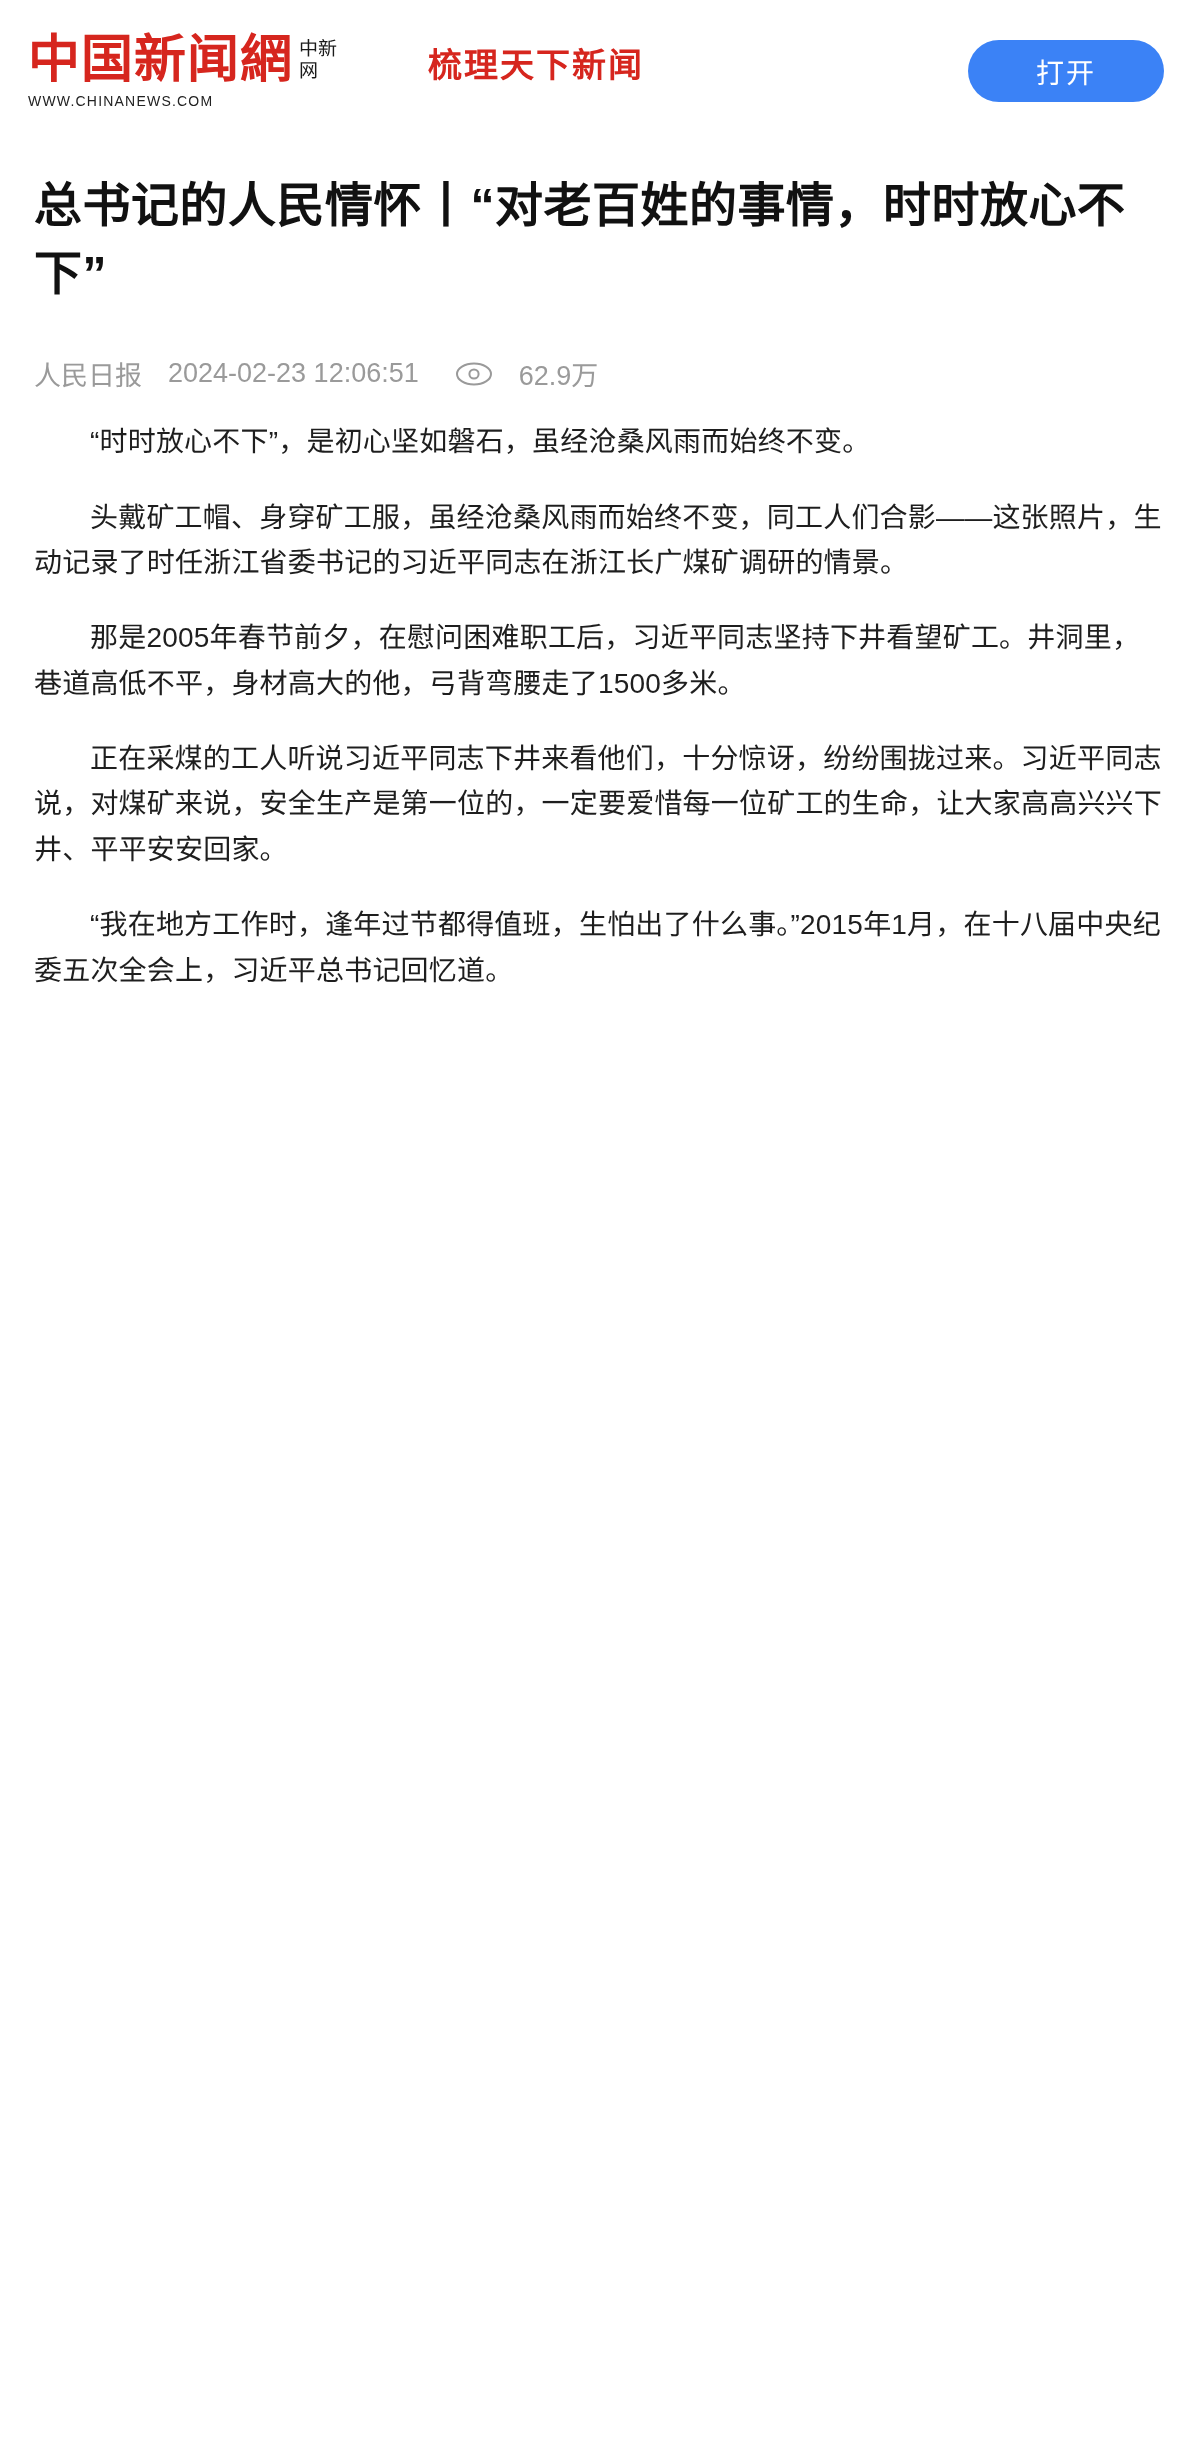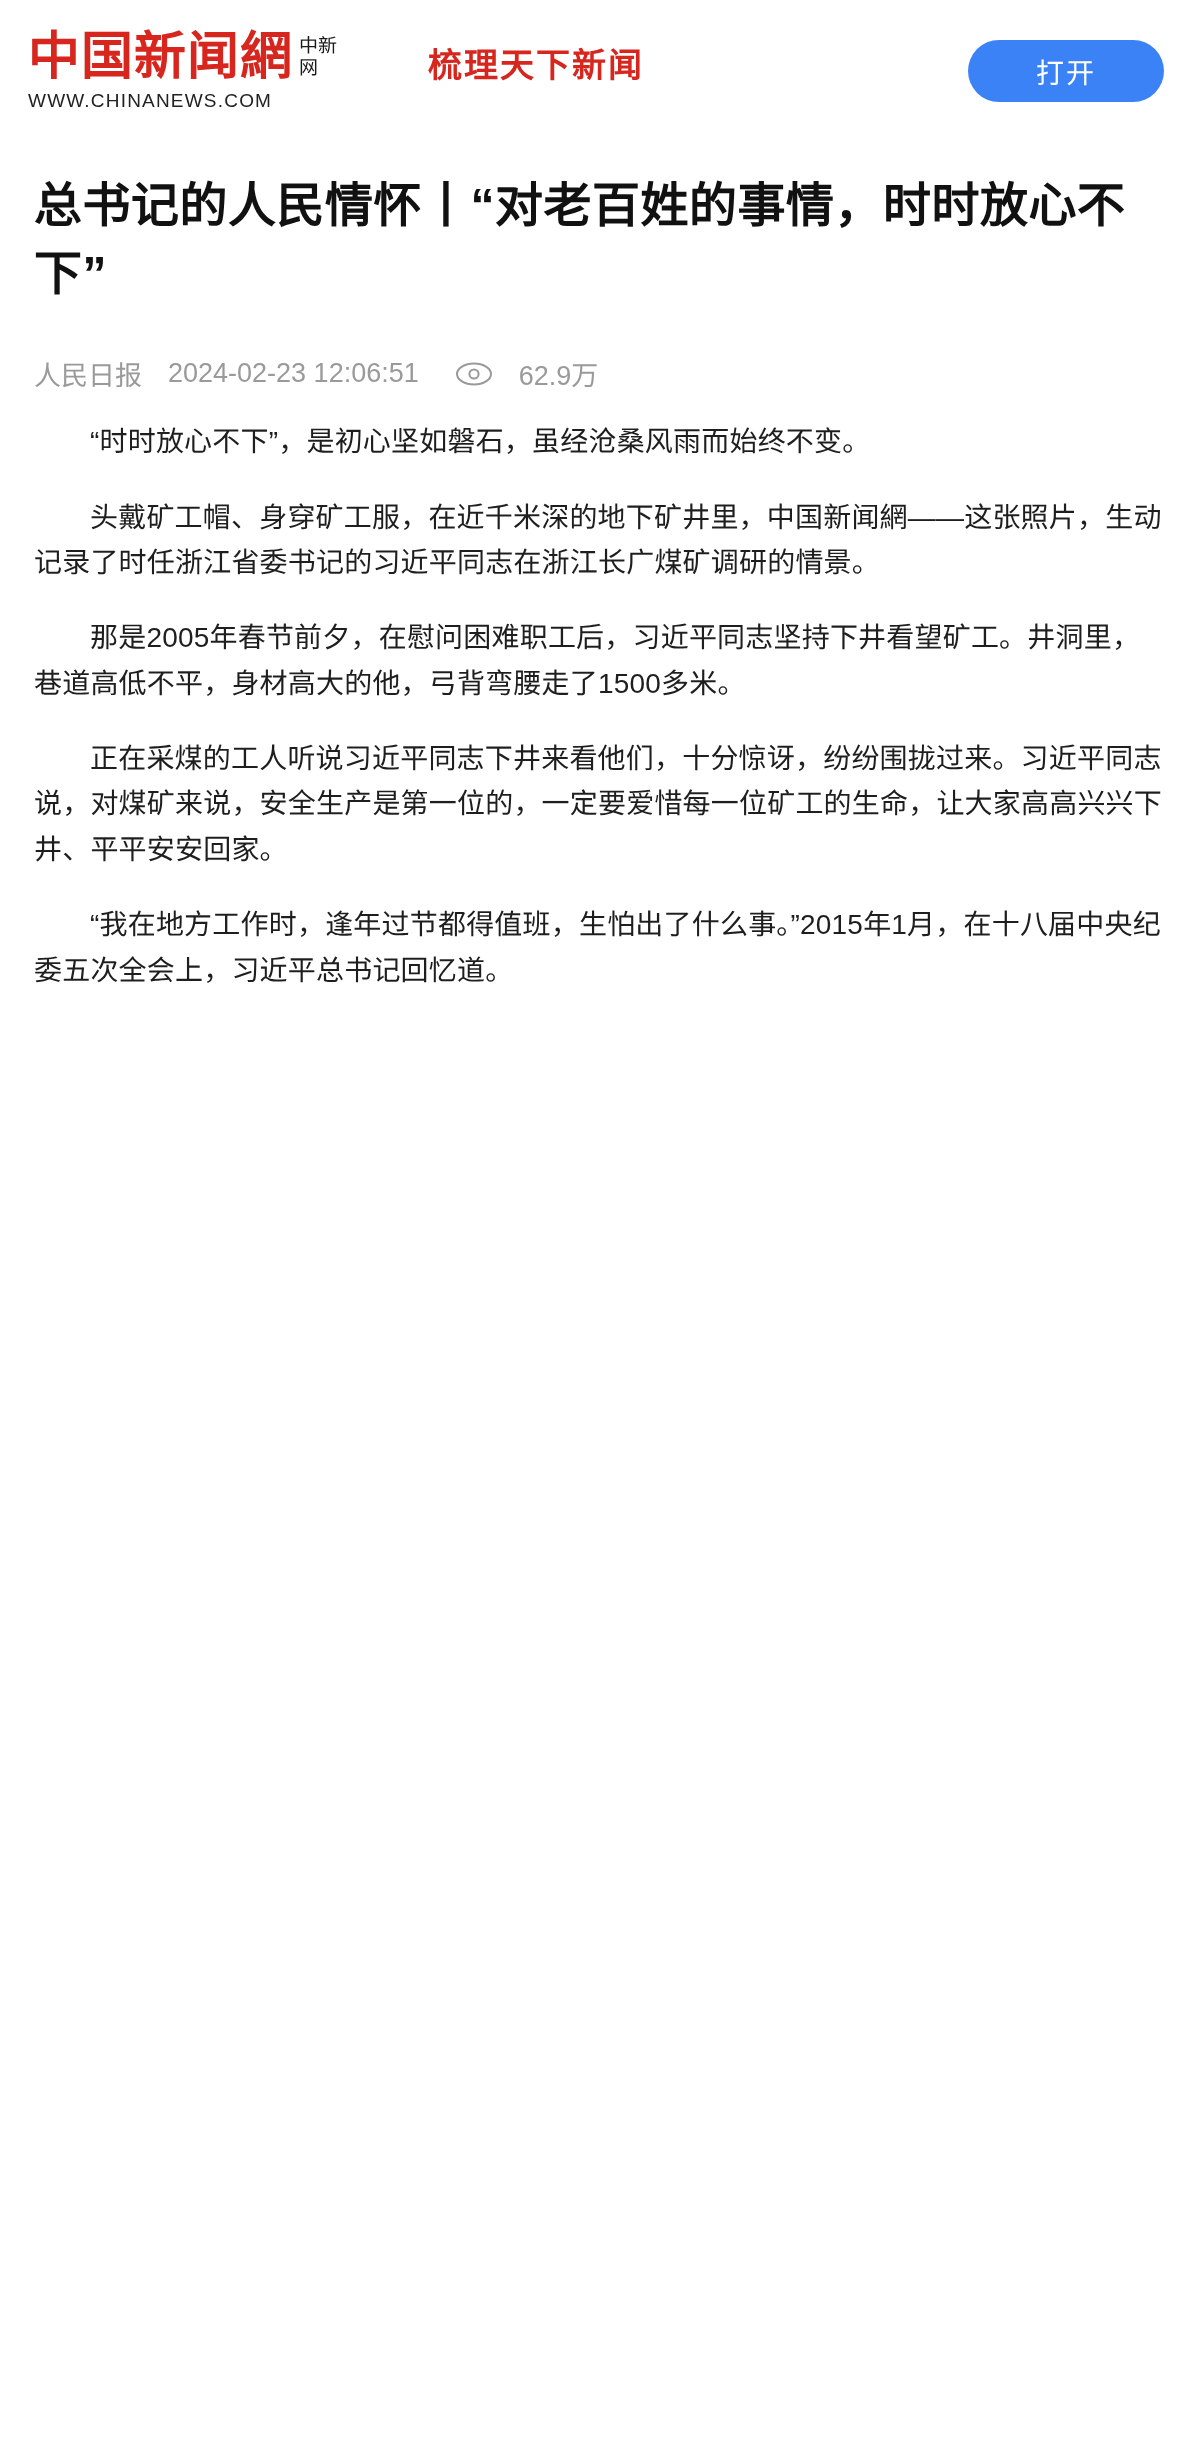--- a/index.html
+++ b/index.html
@@ -49,21 +49,21 @@
     flex-direction: column;
     font-family: "DejaVu Serif", "Liberation Serif", serif;
     font-size: 19px;
     line-height: 1.12;
     color: #1a1a1a;
     padding-bottom: 4px;
   }
   .brand-url {
     margin-top: 8px;
     font-family: "Liberation Sans", sans-serif;
-    font-size: 19px;
+    font-size: 14px;
     letter-spacing: 1.2px;
     color: #222;
   }
   .tagline {
     flex: 1 1 auto;
     display: flex;
     align-items: center;
     justify-content: flex-start;
     padding-left: 10px;
     margin-top: -18px;
@@ -165,18 +165,18 @@
       <svg width="38" height="26" viewBox="0 0 38 26" aria-hidden="true">
         <ellipse cx="19" cy="13" rx="17" ry="10.5" fill="none" stroke="#9a9a9a" stroke-width="2"></ellipse>
         <circle cx="19" cy="13" r="4.6" fill="none" stroke="#9a9a9a" stroke-width="2"></circle>
       </svg>
     </span>
     <span class="views">62.9万</span>
   </div>
 
   <div class="body-text">
     <p>“时时放心不下”，是初心坚如磐石，虽经沧桑风雨而始终不变。</p>
-    <p>头戴矿工帽、身穿矿工服，在近千米深的地下矿井里，中国新闻網——这张照片，生动记录了时任浙江省委书记的习近平同志在浙江长广煤矿调研的情景。</p>
+    <p>头戴矿工帽、身穿矿工服，虽经沧桑风雨而始终不变，同工人们合影——这张照片，生动记录了时任浙江省委书记的习近平同志在浙江长广煤矿调研的情景。</p>
     <p>那是2005年春节前夕，在慰问困难职工后，习近平同志坚持下井看望矿工。井洞里，巷道高低不平，身材高大的他，弓背弯腰走了1500多米。</p>
     <p>正在采煤的工人听说习近平同志下井来看他们，十分惊讶，纷纷围拢过来。习近平同志说，对煤矿来说，安全生产是第一位的，一定要爱惜每一位矿工的生命，让大家高高兴兴下井、平平安安回家。</p>
     <p>“我在地方工作时，逢年过节都得值班，生怕出了什么事。”2015年1月，在十八届中央纪委五次全会上，习近平总书记回忆道。</p>
   </div>
 </div>
 
 </body></html>

